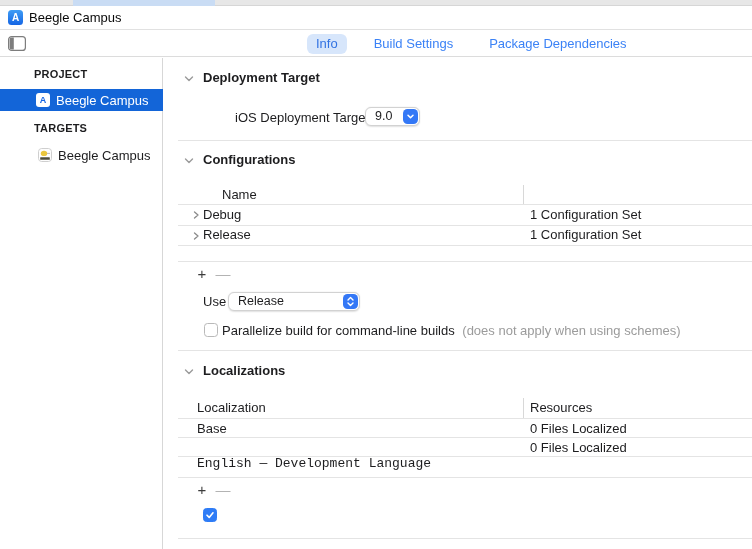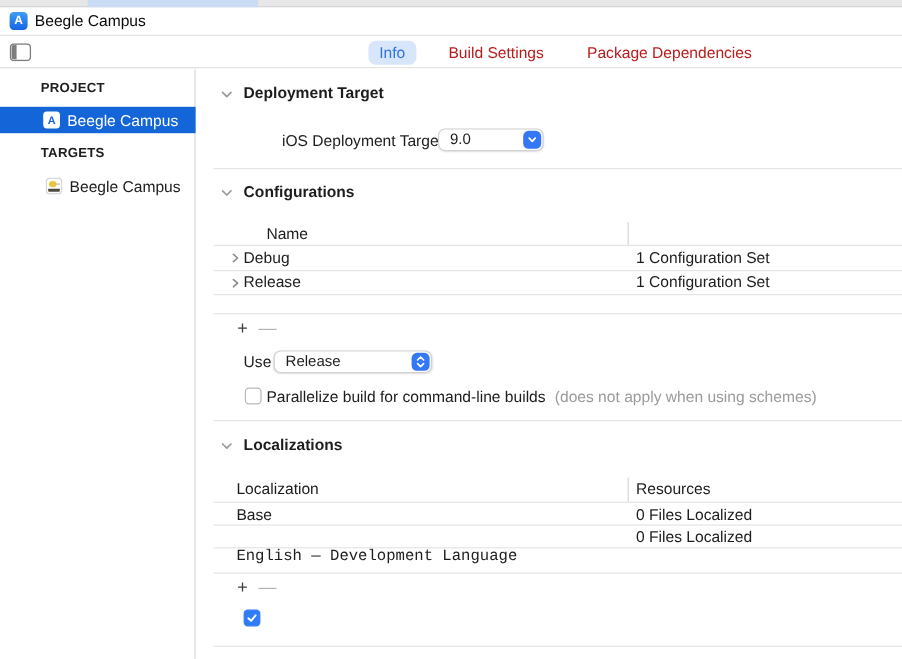--- a/index.html
+++ b/index.html
@@ -16,21 +16,21 @@
   .appicon { width:15px; height:15px; border-radius:3.5px;
     background:linear-gradient(180deg,#3f9df5,#1565e4); color:#fff; font-size:10px; font-weight:700;
     display:flex; align-items:center; justify-content:center; }
   #titlebar-icon { left:8px; top:3px; }
   #titlebar-title { left:29px; top:0; line-height:22px; color:#0a0a0a; }
 
   
   #toolbar { left:0; top:31px; width:752px; height:26px; background:#fff; border-bottom:1px solid #dcdcdc; }
   #sidebar-toggle { left:8px; top:5px; width:18px; height:15px; }
   #toolbar-tabs { left:307px; top:0; height:26px; display:flex; align-items:center; gap:18px; }
-  .tab { line-height:18px; padding:1px 9px; border-radius:6px; color:#b91c1c; white-space:nowrap; }
+  .tab { line-height:18px; padding:1px 9px; border-radius:6px; color:#3b82f6; white-space:nowrap; }
   .tab.selected { background:#d7e6fb; color:#3273e2; }
 
   
   #sidebar { left:0; top:58px; width:163px; height:491px; background:#fff; border-right:1px solid #d7d7d7; }
   .side-header { left:14px; font-size:11px; font-weight:700; color:#1d1d1f; letter-spacing:.2px;margin-left:20px; }
   .side-row { left:0; width:163px; height:22px; display:flex; align-items:center; }
   .side-row.selected { background:#1365d8; color:#fff; }
   .side-row .label { margin-left:6px; white-space:nowrap; }
   .miniicon { width:14px; height:14px; border-radius:3px; flex:0 0 auto; }
   .proj-icon { margin-left:36px; background:#fff; color:#1565e4; font-size:9px; font-weight:700;
@@ -106,21 +106,21 @@
 </div>
 
 <div class="abs" id="main">
 
   <svg class="abs sec-chevron" style="left:19px; top:16px;" viewBox="0 0 12 12">
     <path d="M2.5 4 L6 7.5 L9.5 4" stroke="#9a9a9a" stroke-width="1.4" fill="none" stroke-linecap="round" stroke-linejoin="round"></path>
   </svg>
   <div class="abs sec-title" style="left:39px; top:13px;">Deployment Target</div>
 
   <div class="abs cell" style="left:71px; top:52px;">iOS Deployment Target</div>
-  <div class="abs dropdown" style="left:201px; top:50px; width:88px; height:19px;">
+  <div class="abs dropdown" style="left:201px; top:50px; width:55px; height:19px;">
     <div class="val">9.0</div>
     <div class="dd-btn">
       <svg width="9" height="9" viewBox="0 0 9 9">
           <path d="M2 3.2 L4.5 5.8 L7 3.2" stroke="#fff" stroke-width="1.5" fill="none" stroke-linecap="round" stroke-linejoin="round"></path>
         </svg>
     </div>
   </div>
 
   <div class="abs hline" style="top:83px;"></div>
 

